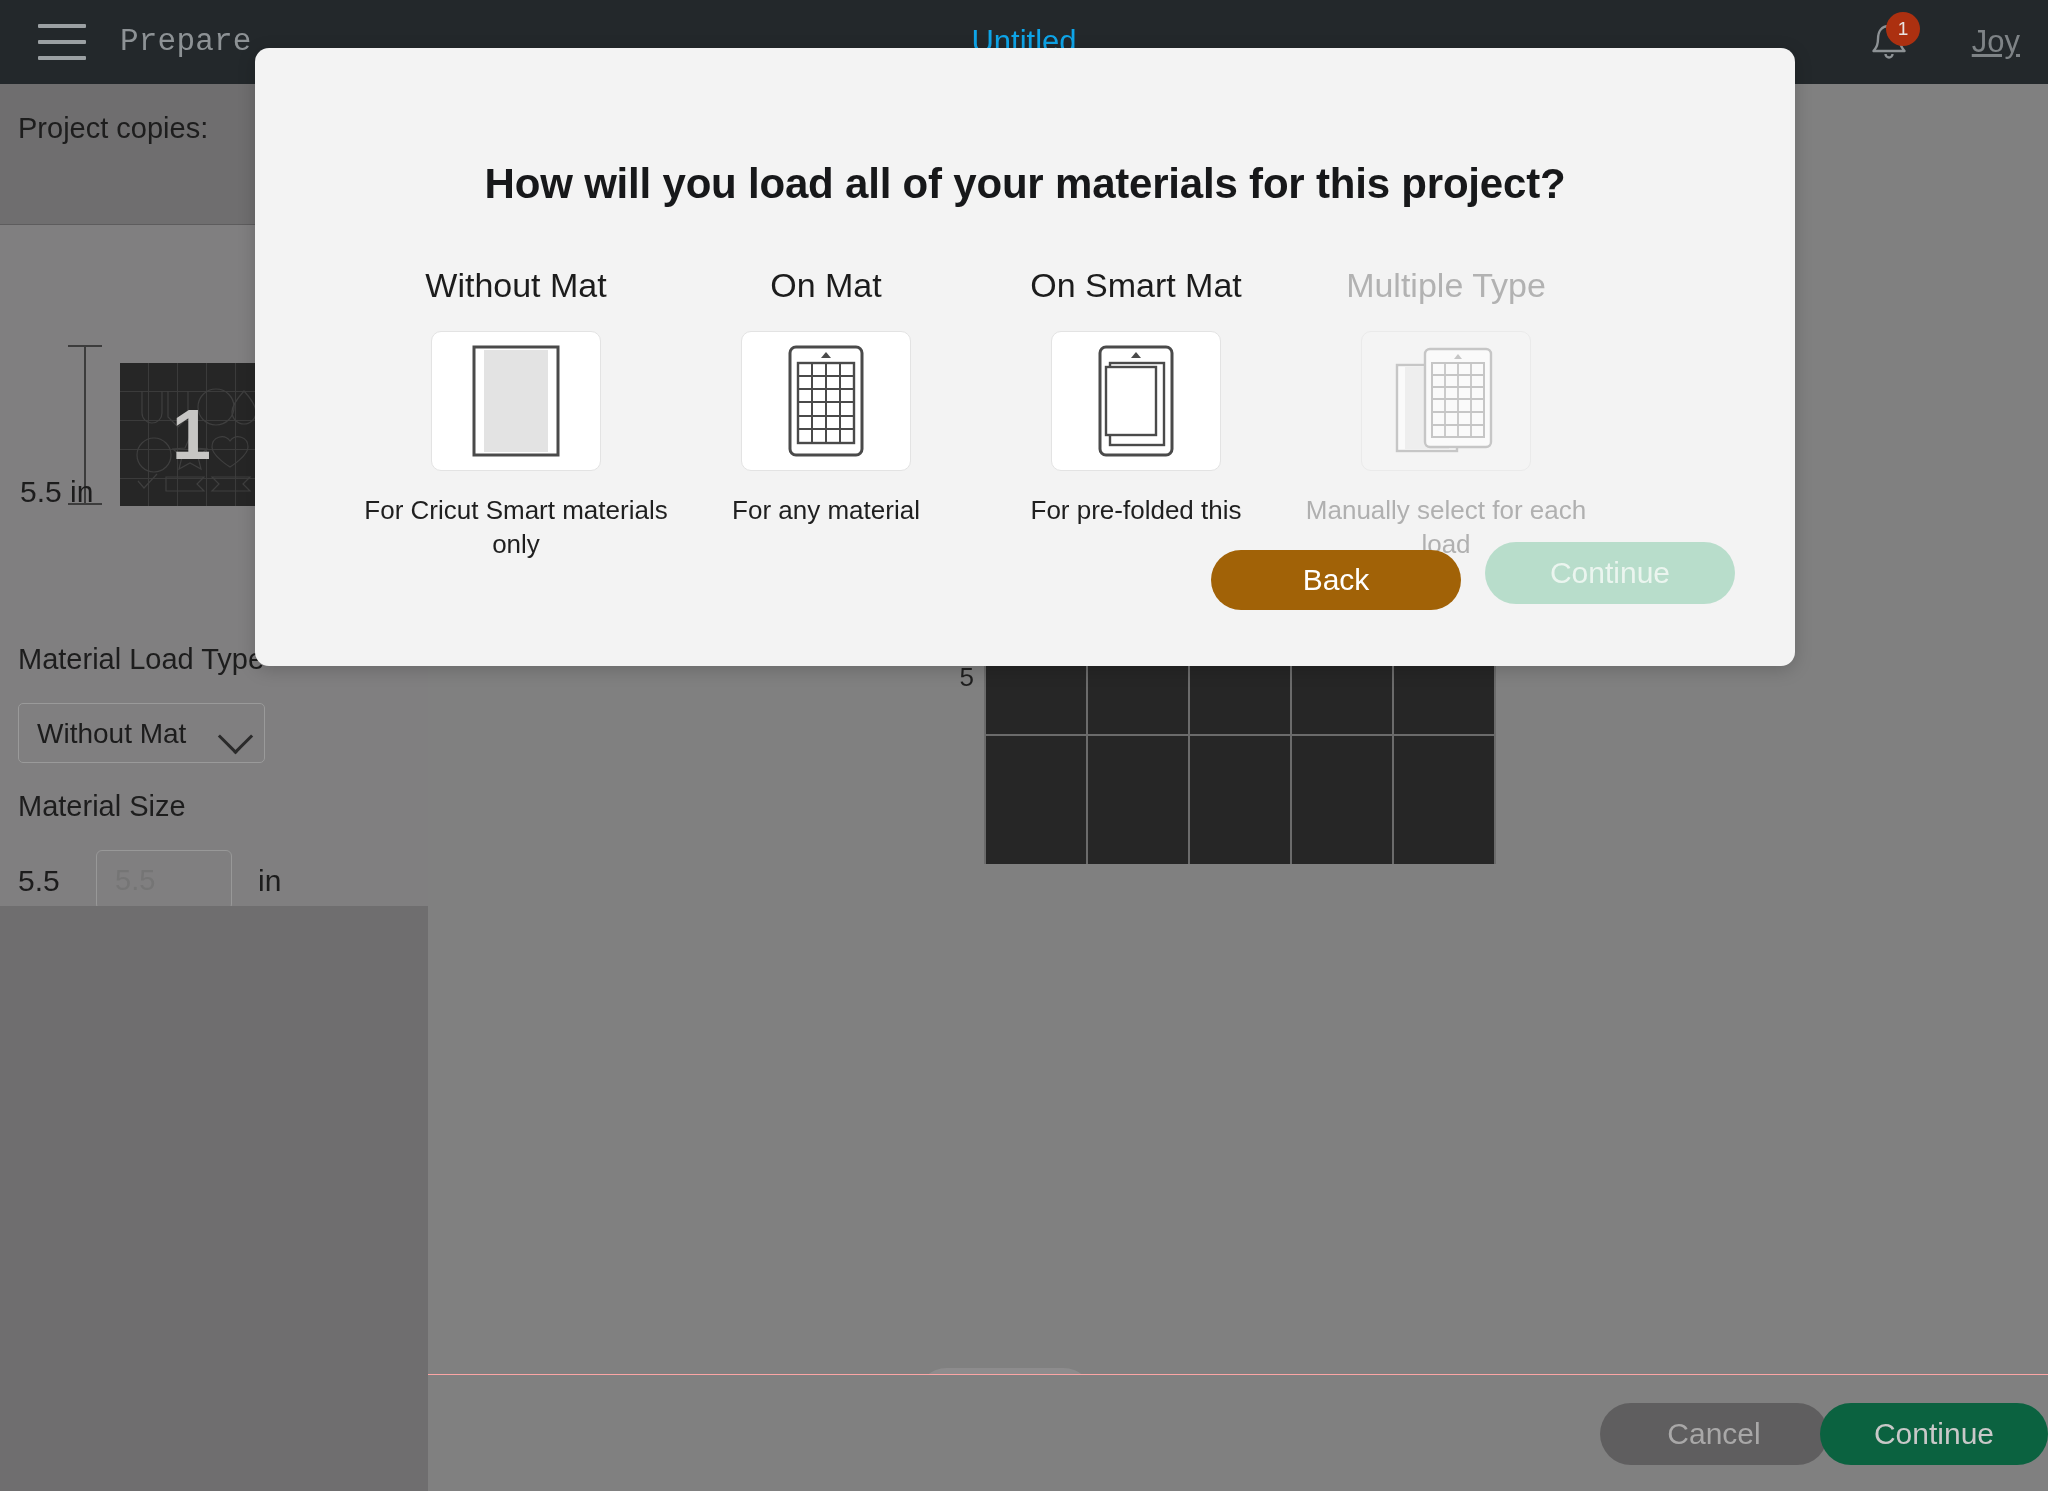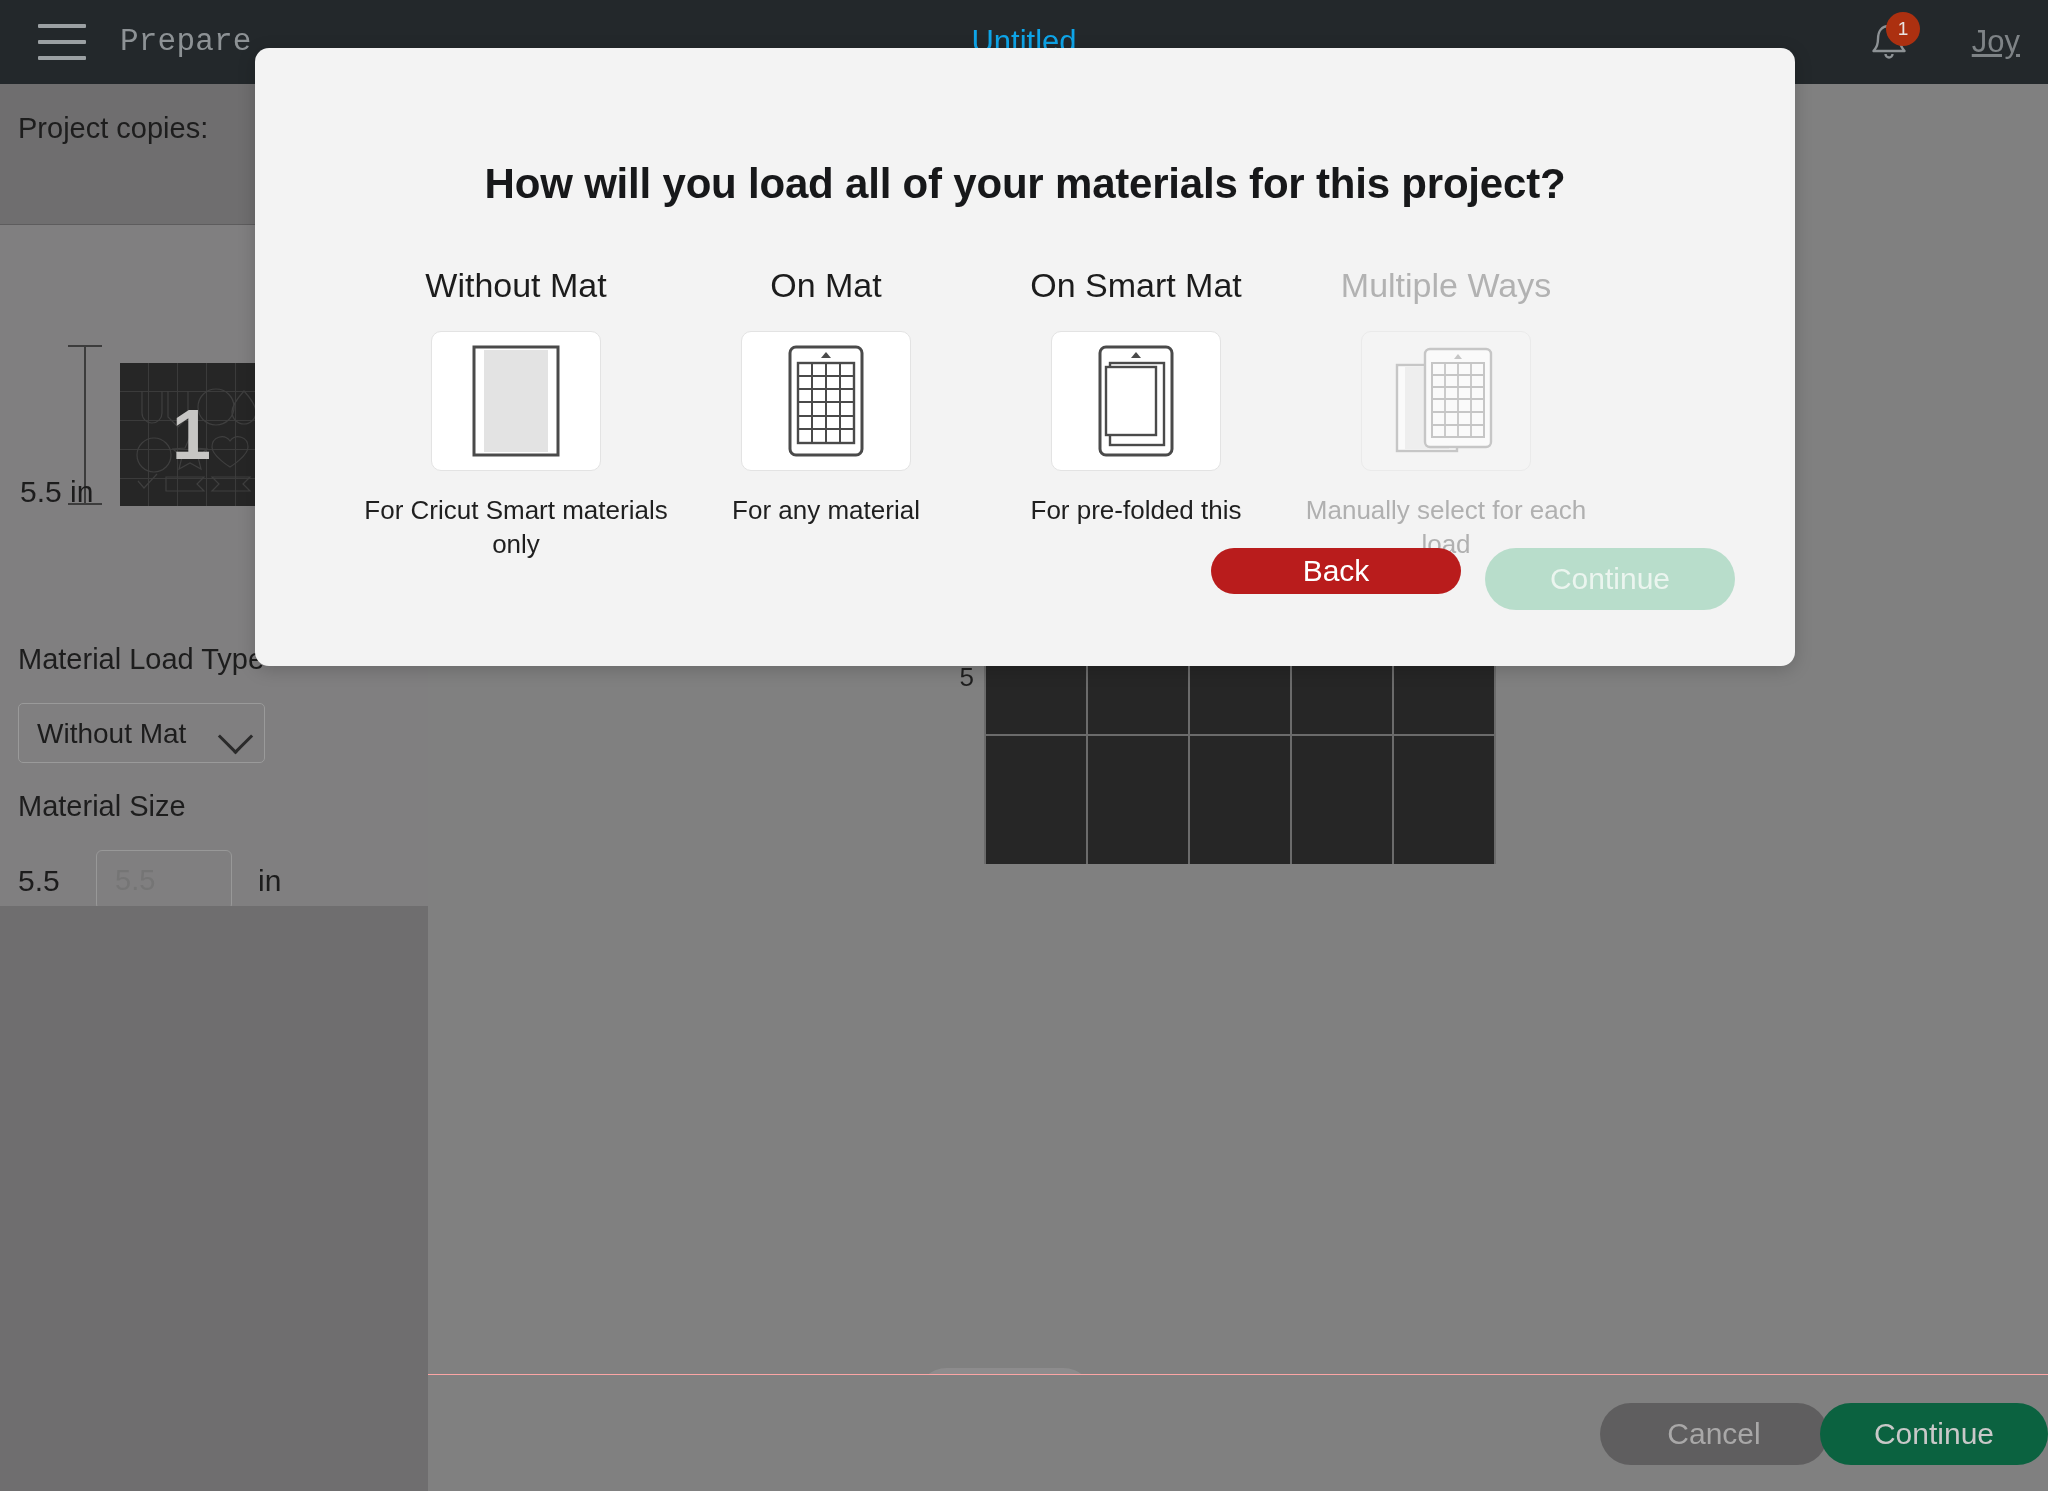--- a/index.html
+++ b/index.html
@@ -190,21 +190,21 @@
     display:flex;align-items:center;justify-content:center;cursor:pointer;
   }
   .opt.disabled .opt-card{background:#f4f4f4;border-color:#eaeaea;cursor:default;}
   .opt-desc{
     margin-top:22px;font-size:26px;color:#1f1f1f;line-height:1.32;
   }
   .opt.disabled .opt-desc{color:#b0b0b0;}
   #modal-footer{
     position:absolute;right:60px;bottom:56px;display:flex;gap:24px;
   }
-  #btn-back{width:250px;height:46px;background:#b91c1c;color:#ffffff;}
+  #btn-back{width:250px;height:60px;background:#a16207;color:#ffffff;margin-top:8px;}
   #btn-continue-modal{width:250px;height:62px;background:#b8ddcb;color:#ebf5ef;cursor:default;}
 </style>
 </head>
 <body>
 
 <div id="topbar">
   <div id="hamburger">
     <span></span>
       <span></span>
       <span></span>
@@ -375,21 +375,21 @@
           <rect x="12" y="6" width="72" height="108" rx="6" fill="none" stroke="#4a4a4a" stroke-width="3"></rect>
           <path d="M43 17 l5 -6 l5 6 z" fill="#4a4a4a"></path>
           <rect x="22" y="22" width="54" height="82" fill="none" stroke="#4a4a4a" stroke-width="2.4"></rect>
           <rect x="18" y="26" width="50" height="68" fill="#ffffff" stroke="#4a4a4a" stroke-width="2.4"></rect>
         </svg>
       </div>
       <div class="opt-desc">For pre-folded this</div>
     </div>
 
     <div class="opt disabled">
-      <div class="opt-title">Multiple Ways</div>
+      <div class="opt-title">Multiple Type</div>
       <div class="opt-card">
         <svg width="110" height="120" viewBox="0 0 110 120">
           <rect x="6" y="24" width="60" height="86" fill="#fafafa" stroke="#c6c6c6" stroke-width="2.4"></rect>
           <rect x="14" y="26" width="44" height="82" fill="#eeeeee"></rect>
           <rect x="34" y="8" width="66" height="98" rx="5" fill="#fafafa" stroke="#c6c6c6" stroke-width="2.4"></rect>
           <path d="M63 18 l4 -5 l4 5 z" fill="#c6c6c6"></path>
           <rect x="41" y="22" width="52" height="74" fill="none" stroke="#c6c6c6" stroke-width="2"></rect>
           <g stroke="#c6c6c6" stroke-width="1.8">
             <line x1="54" y1="22" x2="54" y2="96"></line>
             <line x1="67" y1="22" x2="67" y2="96"></line>

